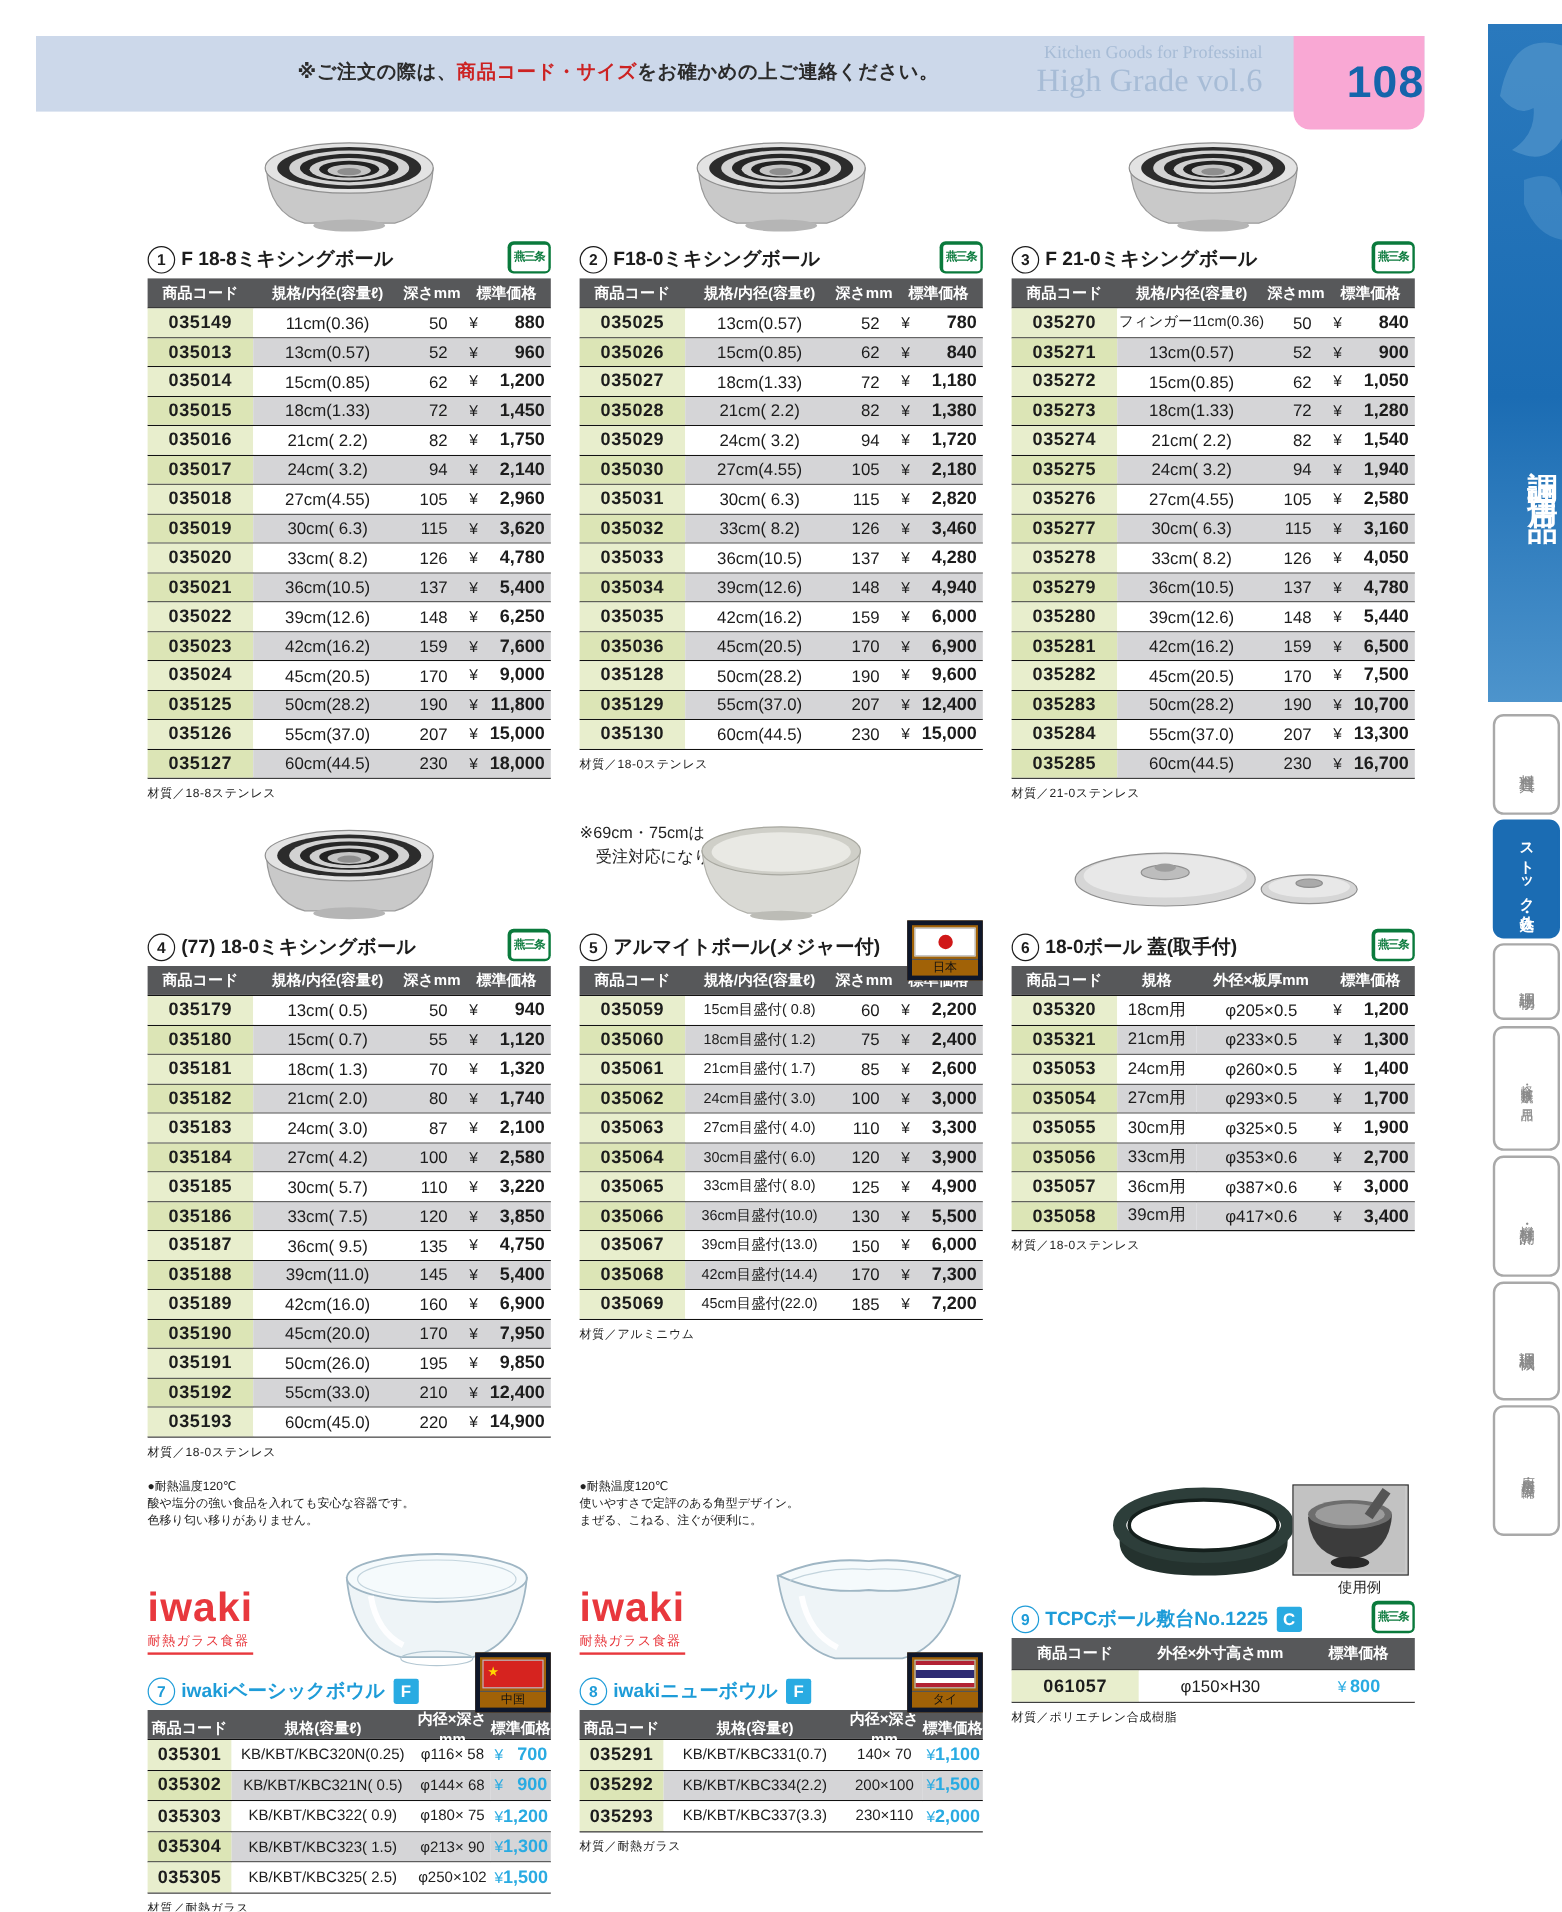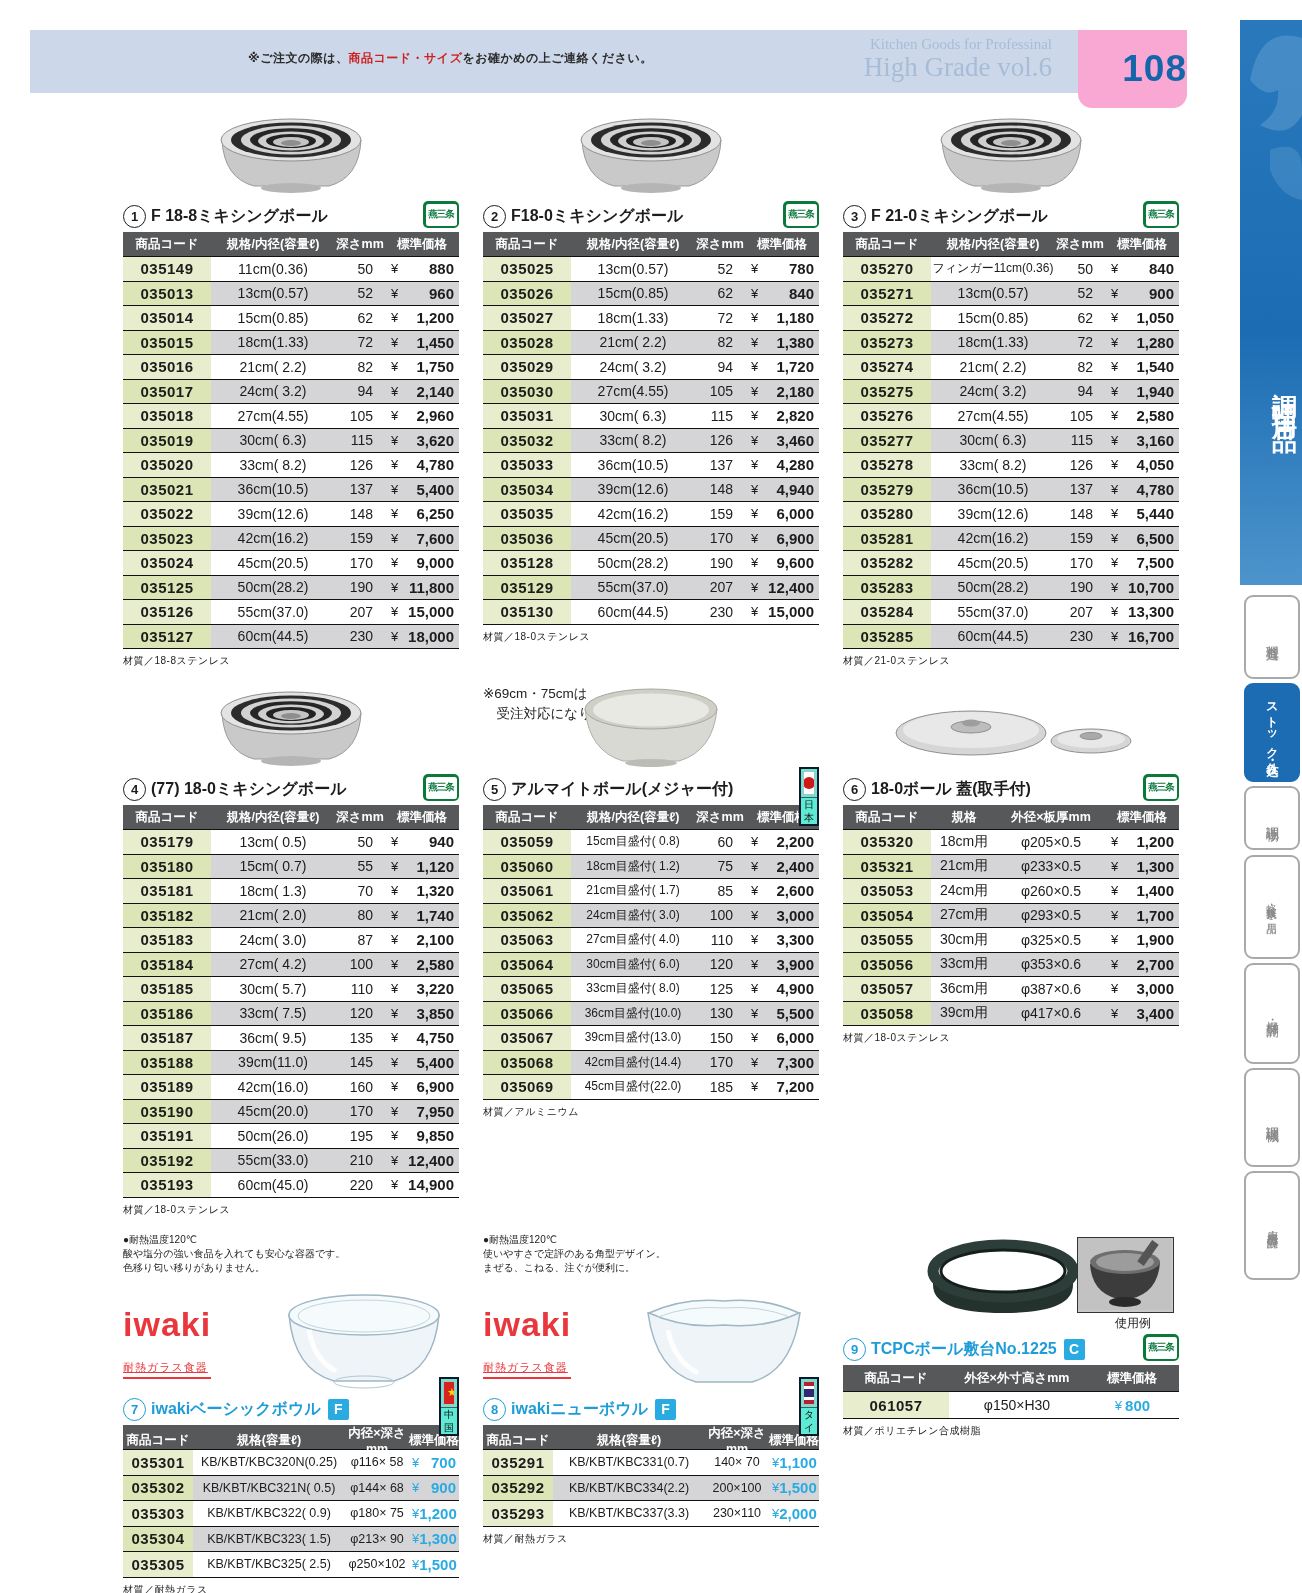--- a/index.html
+++ b/index.html
@@ -1,21 +1,21 @@
 <!DOCTYPE html>
 <html style="--accent-blue: #1e9cd8; --price-blue: #29abe2; --tsubame-green: #0a7a3c; --page-number-blue: #1565ab; --sidebar-blue: #1b6cb3; --header-band: #ccd8ea; --red-note: #cc2222; --iwaki-red: #e8383d;"><head>
 <meta charset="utf-8">
 <style>
   html,body{margin:0;padding:0;background:#fff;}
   #page{position:relative;width:1302px;height:1593px;background:#fff;overflow:hidden;
         font-family:"Liberation Sans","DejaVu Sans",sans-serif;color:#1c1c1c;}
 
   
   #header-band{position:absolute;left:30px;top:30px;width:1157px;height:63px;background:var(--header-band);}
-  #header-note{position:absolute;left:248px;top:50px;font-size:12px;font-weight:bold;color:#2b2b2b;letter-spacing:.5px;}
+  #header-note{position:absolute;left:248px;top:50px;font-size:16px;font-weight:bold;color:#2b2b2b;letter-spacing:.5px;}
   #header-note .red{color:var(--red-note);}
   #brand{position:absolute;right:250px;top:36px;text-align:right;color:#a7bcd6;
          font-family:"Liberation Serif","DejaVu Serif",serif;line-height:1.1;}
   #brand .l1{font-size:15px;}
   #brand .l2{font-size:27px;}
   #page-num-box{position:absolute;left:1078px;top:30px;width:109px;height:78px;background:#f9a8d4;
                 border-radius:0 0 14px 14px;display:flex;align-items:center;justify-content:flex-end;}
   #page-num{font-size:37px;font-weight:bold;color:var(--page-number-blue);letter-spacing:1px;}
 
   
@@ -38,21 +38,21 @@
   .sec-title.blue,.circ-num.blue{color:var(--accent-blue);}
   .circ-num{display:inline-flex;flex:none;width:21px;height:21px;border:1.6px solid currentColor;border-radius:50%;
             align-items:center;justify-content:center;font-size:13px;font-weight:bold;margin-right:5px;}
   .inline-badge{display:inline-flex;width:21px;height:21px;background:var(--price-blue);color:#fff;font-weight:bold;
                 font-size:14px;align-items:center;justify-content:center;margin-left:7px;border-radius:2px;}
   
   .corner{position:absolute;right:0;}
   .badge-tsubame{top:1px;width:36px;height:27px;background:var(--tsubame-green);border-radius:5px;padding:2.5px;box-sizing:border-box;}
   .badge-tsubame .in{width:100%;height:100%;background:#fff;border-radius:2.5px;display:flex;align-items:center;justify-content:center;
                      color:var(--tsubame-green);font-size:9.5px;font-weight:bold;letter-spacing:-1px;}
-  .badge-flag{width:20px;border:2px solid #0f172a;background:#5eead4;box-sizing:border-box;}
+  .badge-flag{width:63px;border:4px solid #0f172a;background:#a16207;box-sizing:border-box;}
   .badge-flag .flag{height:22px;margin:2px;border:1px solid #bbb;position:relative;overflow:hidden;}
   .badge-flag .lbl{border-top:1px solid #555;font-size:10px;text-align:center;line-height:13px;color:#111;}
   .flag-jp{background:#fff;}
   .flag-jp::after{content:"";position:absolute;left:50%;top:50%;width:12px;height:12px;margin:-6px 0 0 -6px;border-radius:50%;background:#d01818;}
   .flag-cn{background:#d6231f;color:#ffd700;font-size:11px;line-height:20px;padding-left:3px;}
   .flag-th{background:linear-gradient(180deg,#b22234 0 17%,#fff 17% 33%,#2d2a73 33% 67%,#fff 67% 83%,#b22234 83%);}
   .c-japan{top:-6px;} .c-china{top:-16px;} .c-thai{top:-16px;}
 
   
   .tbl{width:336px;border-bottom:1.5px solid #111;}
@@ -79,21 +79,21 @@
   .type-d .thead,.type-d .trow{grid-template-columns:106px 136px 94px;}
   .type-d .cell.price{justify-content:center;gap:3px;}
   .spec-small{font-size:12px !important;}
 
   .material{font-size:10px;color:#222;margin-top:5px;letter-spacing:.5px;}
   .note{font-size:13.5px;color:#222;margin-top:40px;line-height:1.55;white-space:pre;}
   .desc{font-size:10px;line-height:1.42;color:#222;height:60px;}
   .logo-row{position:relative;height:100px;}
   .iwaki-logo{position:absolute;left:0;bottom:14px;color:var(--iwaki-red);}
   .iwaki-logo .word{font-size:34px;font-weight:bold;letter-spacing:1px;line-height:.9;}
-  .iwaki-logo .sub{display:block;font-size:11px;margin-top:20px;border-bottom:2px solid var(--iwaki-red);padding-bottom:2px;letter-spacing:1px;text-decoration:underline;}
+  .iwaki-logo .sub{display:block;font-size:11px;margin-top:4px;border-bottom:2px solid var(--iwaki-red);padding-bottom:2px;letter-spacing:1px;}
   .logo-row svg{position:absolute;right:5px;bottom:0;}
   .img-row9{position:relative;height:100px;}
   .photo-box{position:absolute;right:5px;top:4px;width:95px;height:74px;border:1px solid #333;background:#c9c9c9;overflow:hidden;}
   .photo-cap{position:absolute;right:28px;top:82px;font-size:12px;color:#222;}
 </style>
 </head>
 <body>
 
 <div id="page">
   <div id="header-band"></div>

